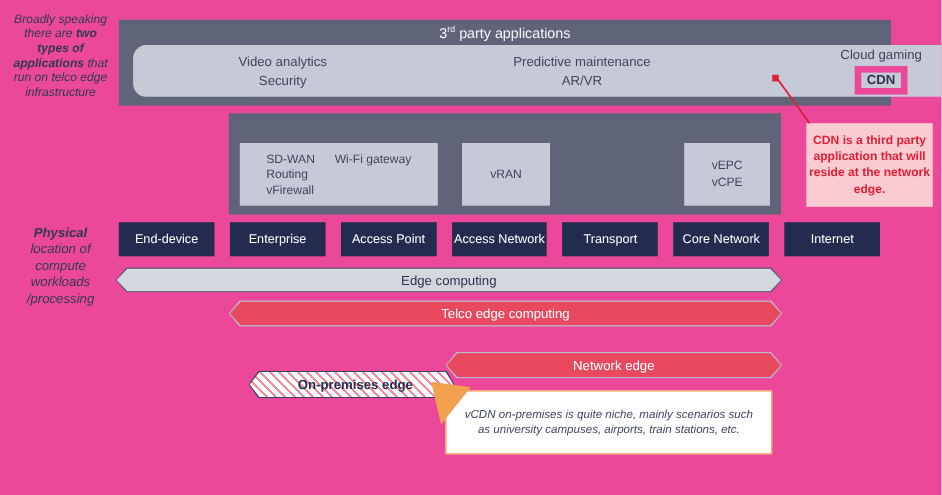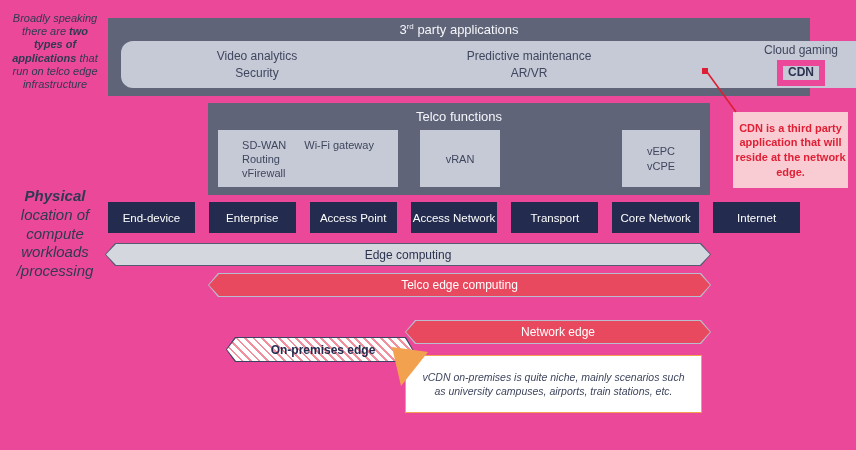--- a/index.html
+++ b/index.html
@@ -3,21 +3,21 @@
 <meta charset="utf-8">
 <style>
   html,body{margin:0;padding:0;background:#ffffff;}
   .canvas{
     position:relative;width:856px;height:450px;background:#ec4899;overflow:hidden;
     font-family:"Liberation Sans", sans-serif;color:#2f3a52;
   }
   
   .side-note{position:absolute;font-style:italic;text-align:center;color:#2f3a52;}
   .side-note.apps{left:12px;top:12px;width:86px;font-size:11px;line-height:1.2;}
-  .side-note.phys{left:14px;top:187px;width:82px;font-size:15px;line-height:1.25;}
+  .side-note.phys{left:14px;top:204px;width:82px;font-size:12px;line-height:1.25;}
   .side-note b{font-weight:700;}
   .side-note .blk{display:block;font-weight:700;}
   
   .slate-box{position:absolute;background:#5f6479;}
   .slate-title{position:absolute;left:0;right:0;text-align:center;color:#f5f6fa;font-size:13px;font-weight:500;}
   sup{font-size:8px;}
   .light-panel{position:absolute;background:#c6cad6;}
   .tp-box{left:108px;top:18px;width:702px;height:78px;}
   .tp-title{top:4px;}
   .tp-inner{left:13px;top:23px;width:816px;height:47px;display:flex;border-radius:12px;}
@@ -88,21 +88,20 @@
         <span>AR/VR</span>
       </div>
       <div class="tp-col">
         <span>Cloud gaming</span>
         <span class="cdn-chip">CDN</span>
       </div>
     </div>
   </div>
 
   <div class="slate-box tf-box">
-    <div class="slate-title tf-title">Telco functions</div>
     <div class="light-panel fn-panel fn-cpe">
       <div class="cpe-grid">
         <span class="c1">SD-WAN</span>
         <span>Wi-Fi gateway</span>
         <span class="c1">Routing</span>
         <span></span>
         <span class="c1">vFirewall</span>
       </div>
     </div>
     <div class="light-panel fn-panel fn-vran">

